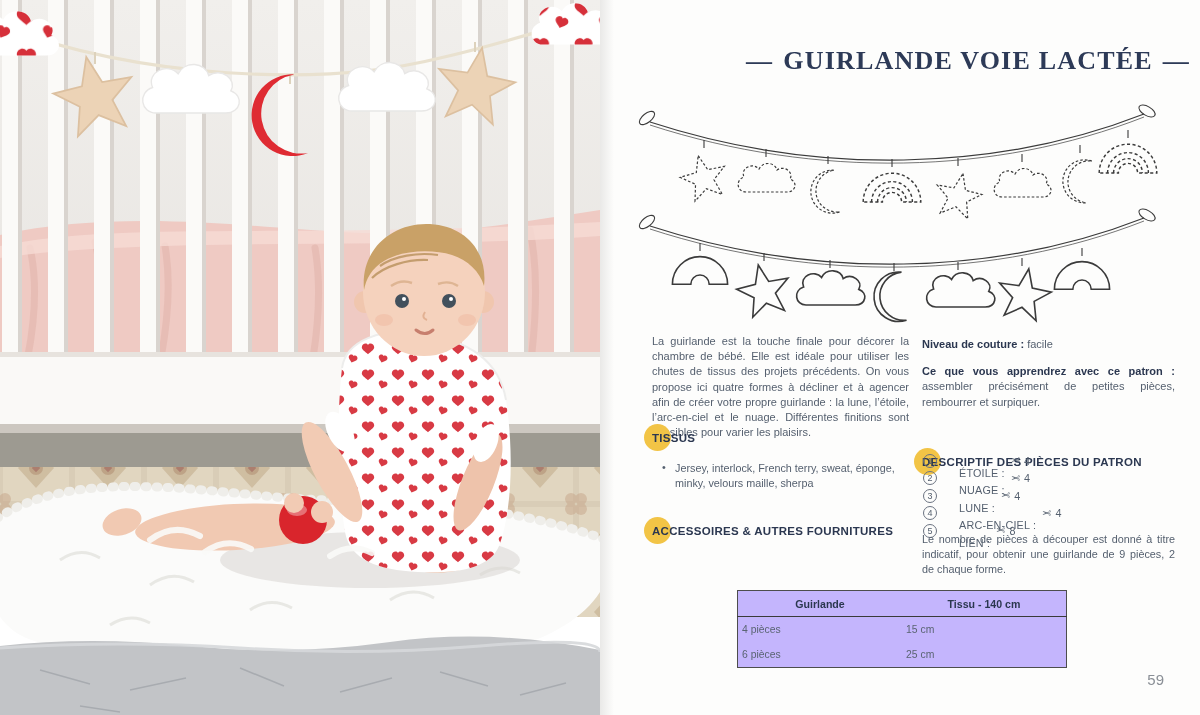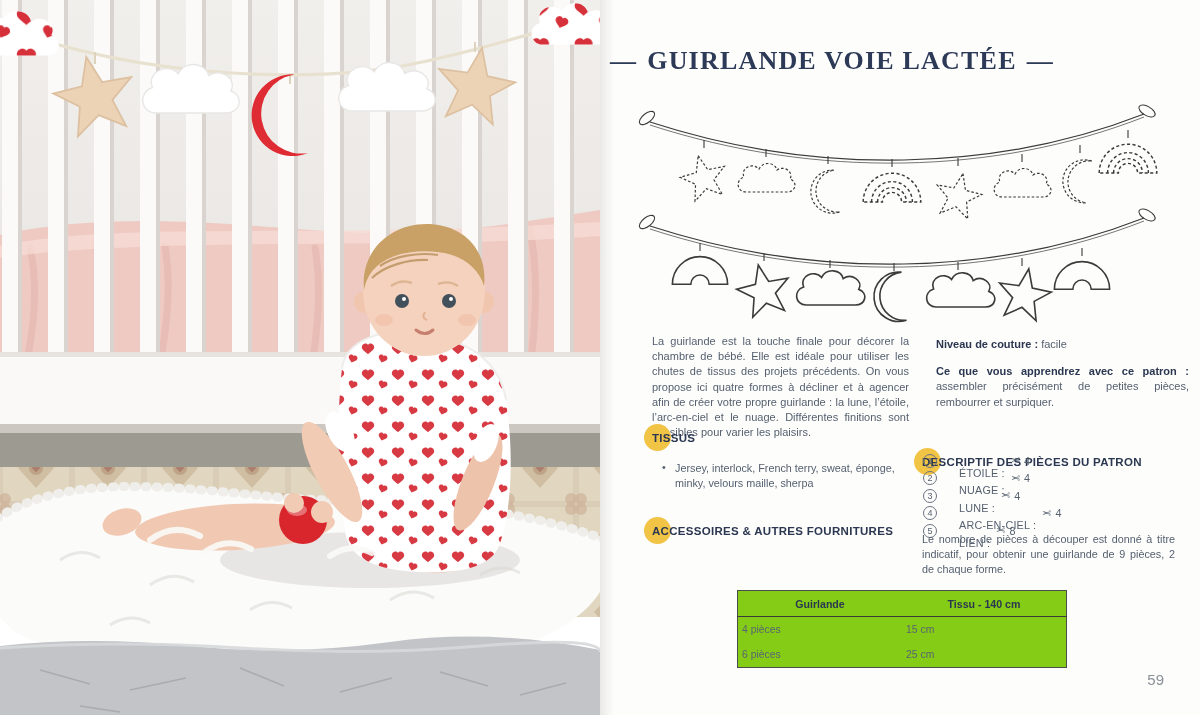--- a/index.html
+++ b/index.html
@@ -18,36 +18,36 @@
   
   .content-page { width:600px; height:715px; position:relative; background:#fdfdfc; }
   .content-page::before {
     content:""; position:absolute; left:0; top:0; width:14px; height:100%;
     background:linear-gradient(to right, rgba(60,55,50,.10), rgba(60,55,50,0));
     pointer-events:none;
   }
 
   .page-title {
     position:absolute; top:46px; left:0; width:100%; margin:0;
-    text-align:left;
+    text-align:right;
     font-family:"Liberation Serif","DejaVu Serif", serif;
     font-weight:bold; font-size:26px; letter-spacing:1.2px;
     color:#2d3a57;
   }
   .page-title .dash { padding:0 10px; font-weight:bold; }
 
   .garland-art { position:absolute; top:96px; left:36px; }
 
   .blk { position:absolute; }
   .body-txt { font-size:11px; line-height:1.38; color:#545f6e; margin:0; }
   .just { text-align:justify; }
   .lbl { color:#2b3750; font-weight:bold; }
 
   #intro   { left:52px;  top:334px; width:257px; }
-  #infos   { left:336px; top:337px; width:253px; }
+  #infos   { left:322px; top:337px; width:253px; }
   #infos p { margin:0 0 12px 0; }
 
   .sec-h {
     position:relative; z-index:0; margin:0;
     font-size:11.5px; font-weight:bold; letter-spacing:.3px; color:#2b3750;
   }
   .sec-h .dot {
     position:absolute; left:-8px; top:-8px; width:27px; height:27px;
     border-radius:50%; background:#f2c446; z-index:-1;
   }
@@ -68,21 +68,21 @@
     font-size:9px; color:#545f6e; display:flex; align-items:center; justify-content:center;
     flex:0 0 14px;
   }
   .plabel { margin-left:22px; font-size:10.8px; color:#545f6e; letter-spacing:.2px;margin-top:24px; }
   .scissors { display:inline-block; transform:scaleX(-1); margin:0 4px 0 6px; font-size:11px; color:#545f6e; }
   .qty { font-size:10.8px; color:#545f6e; }
 
   #note { left:322px; top:532px; width:253px; }
 
   #fabric-table { left:137px; top:590px; width:330px; }
-  table.fab { width:330px; border-collapse:collapse; border:1px solid #4d4d4d; background:#84cc16;padding-left:44px; }
+  table.fab { width:330px; border-collapse:collapse; border:1px solid #4d4d4d; background:#c4b5fd;padding-left:44px; }
   table.fab th {
     width:50%; font-size:10.6px; font-weight:bold; color:#2b3750;
     padding:7px 4px 6px; text-align:center; border-bottom:1px solid #3a3a3a;
   }
   table.fab td { font-size:10.4px; color:#5a6472; padding:7px 4px; text-align:left; }
 
   #pagenum { right:36px; top:671px; font-size:15px; color:#8a8f96; }
 </style>
 </head>
 <body>

